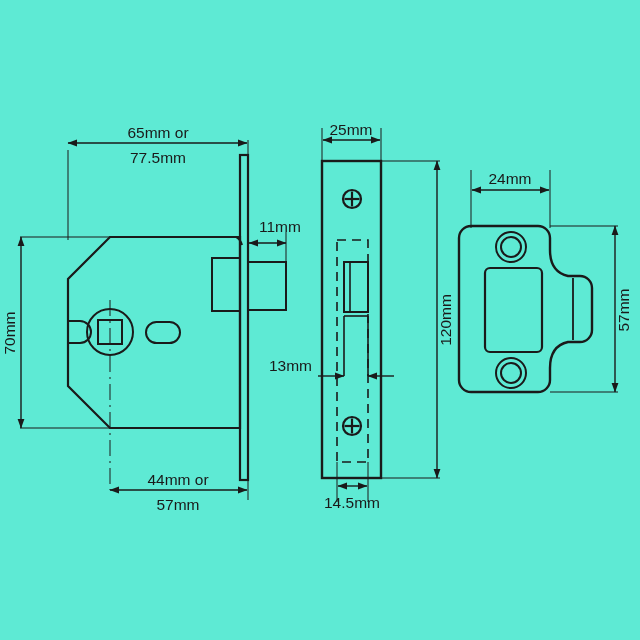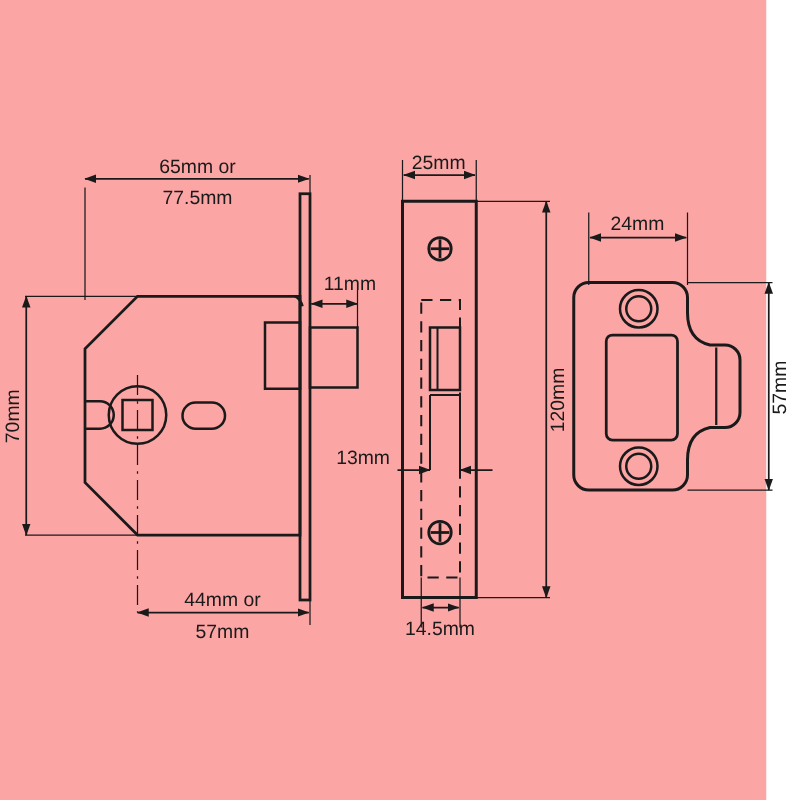--- a/index.html
+++ b/index.html
@@ -8,24 +8,23 @@
     background: #ffffff;
   }
   body {
     width: 640px;
     height: 640px;
     font-family: "Liberation Sans", sans-serif;
     overflow: hidden;
   }
   #sheet {
     position: relative;
-    width: 592px;
+    width: 640px;
     height: 640px;
-    background: #fca5a5;
-    padding-left: 21px;
+    background: #5eead4;
   }
   svg.draw {
     position: absolute;
     left: 0;
     top: 0;
     width: 640px;
     height: 640px;
   }
   .dimtext {
     font-family: "Liberation Sans", sans-serif;

